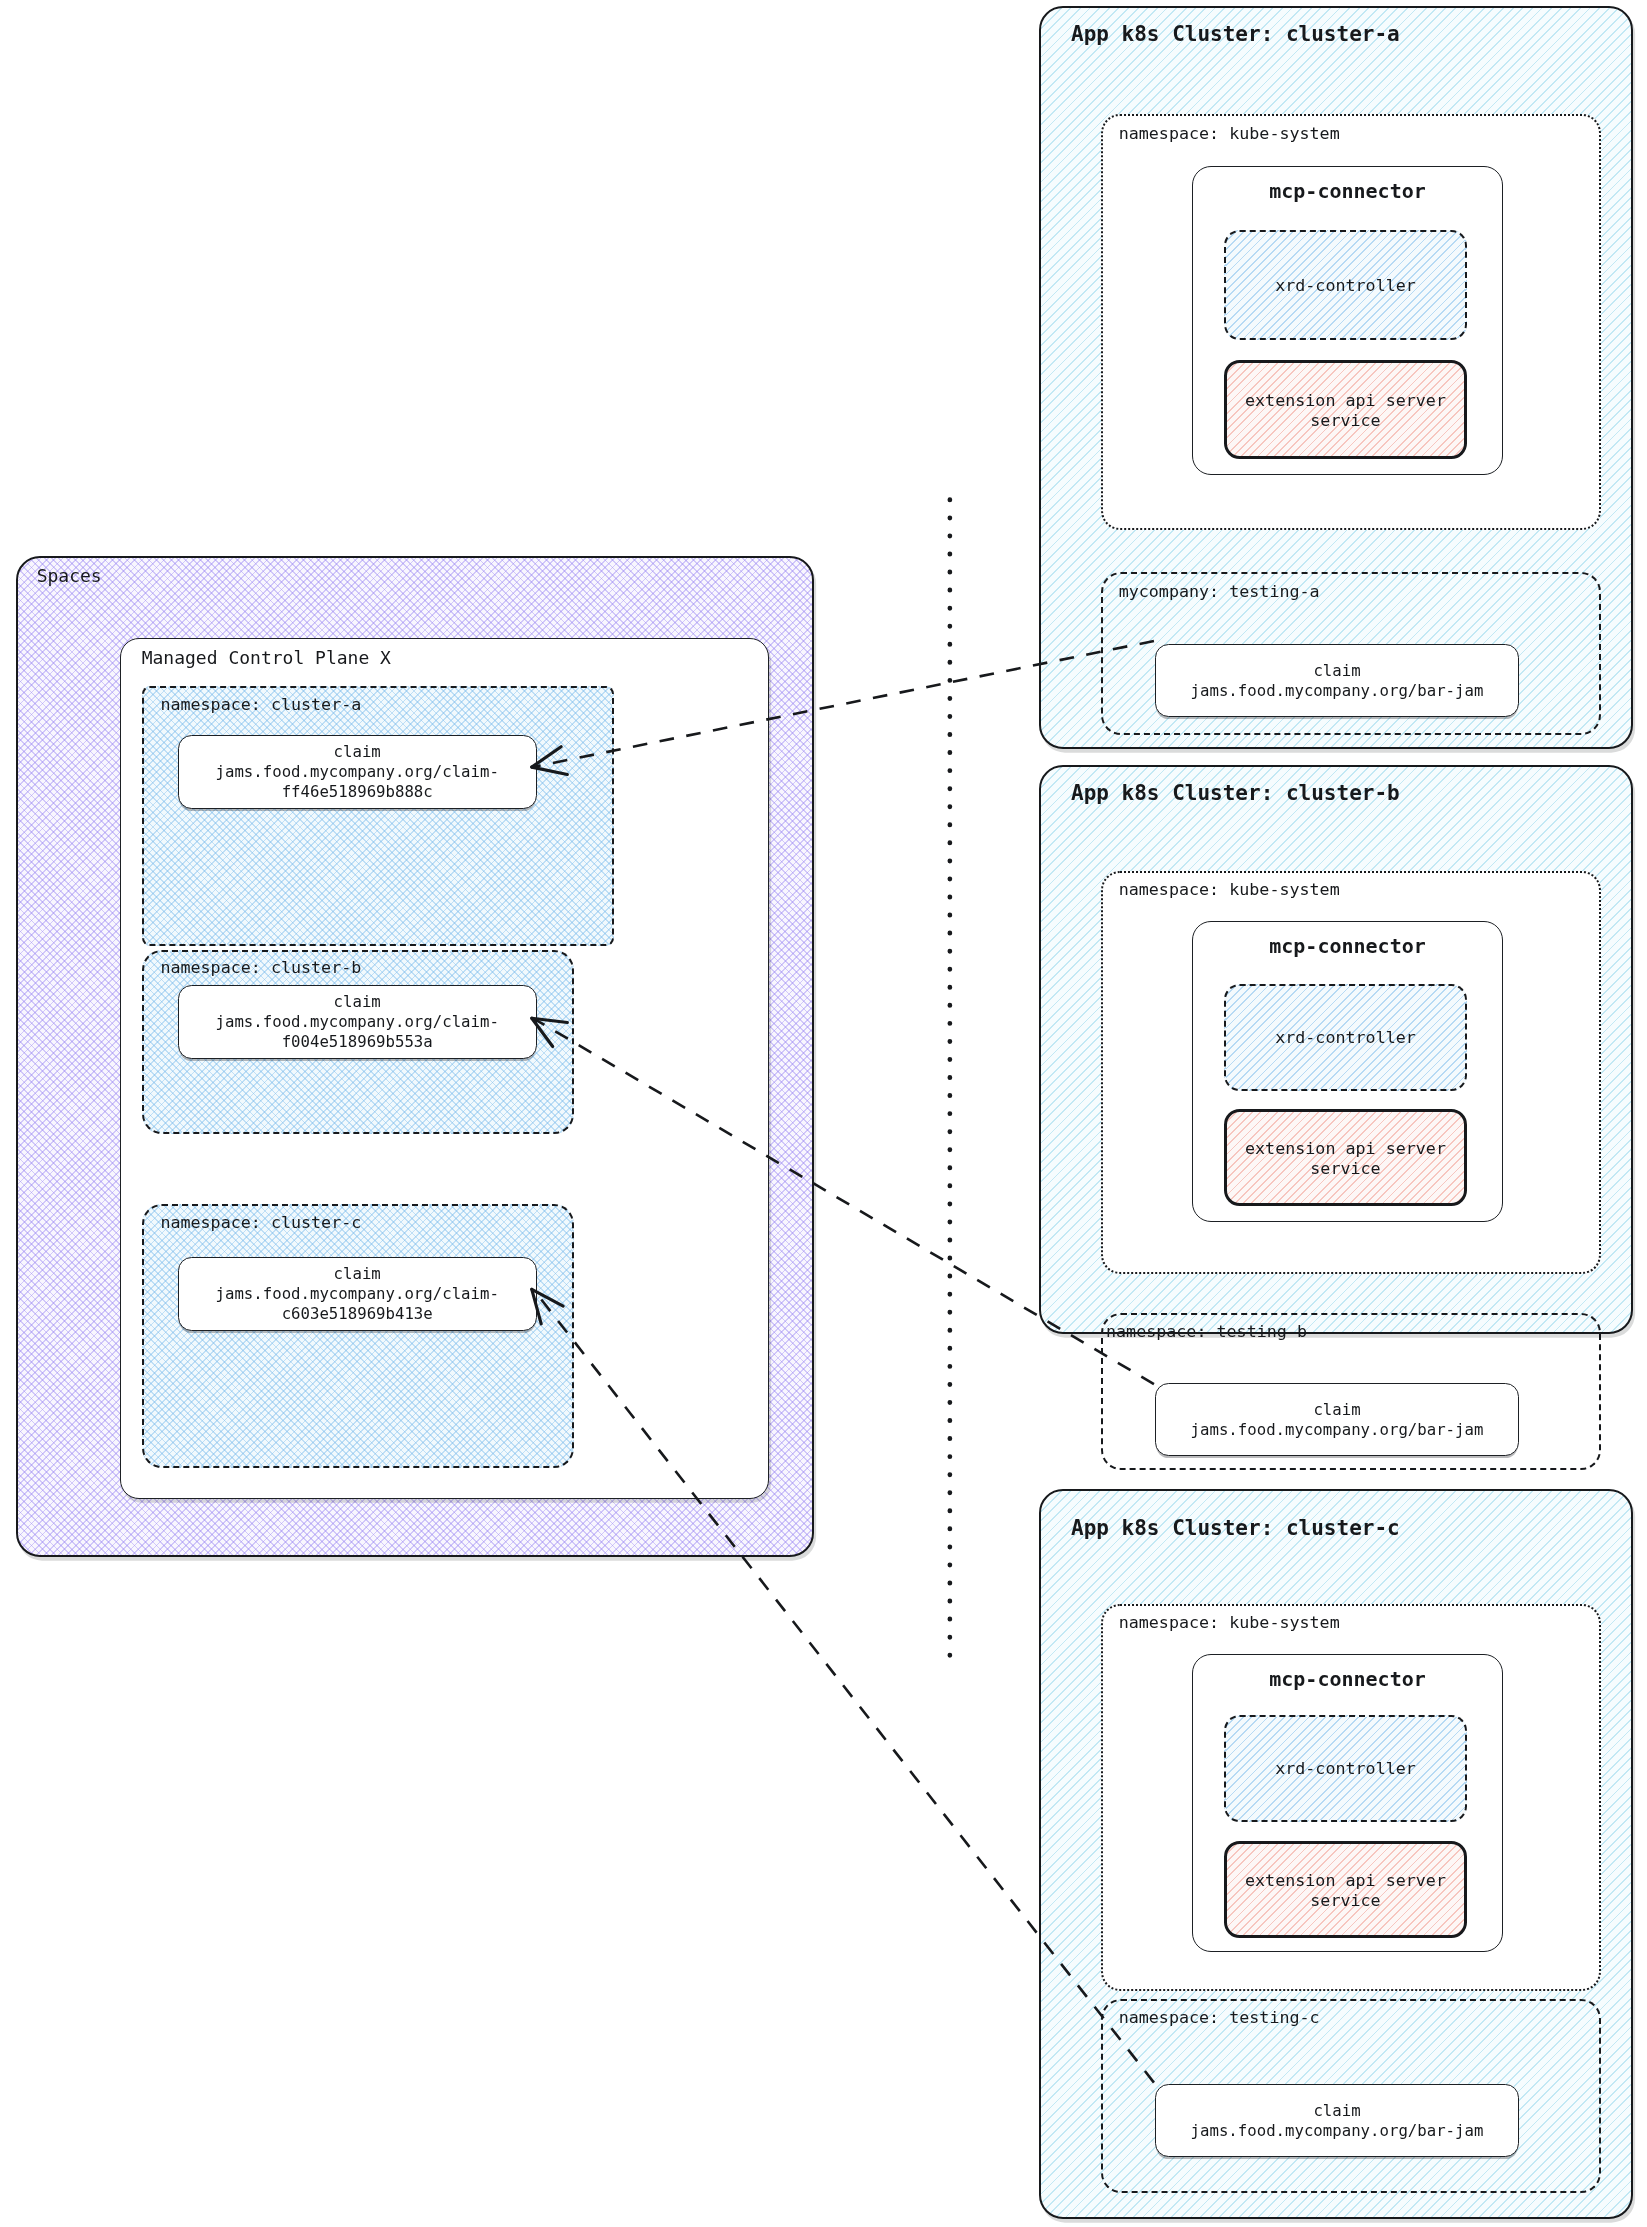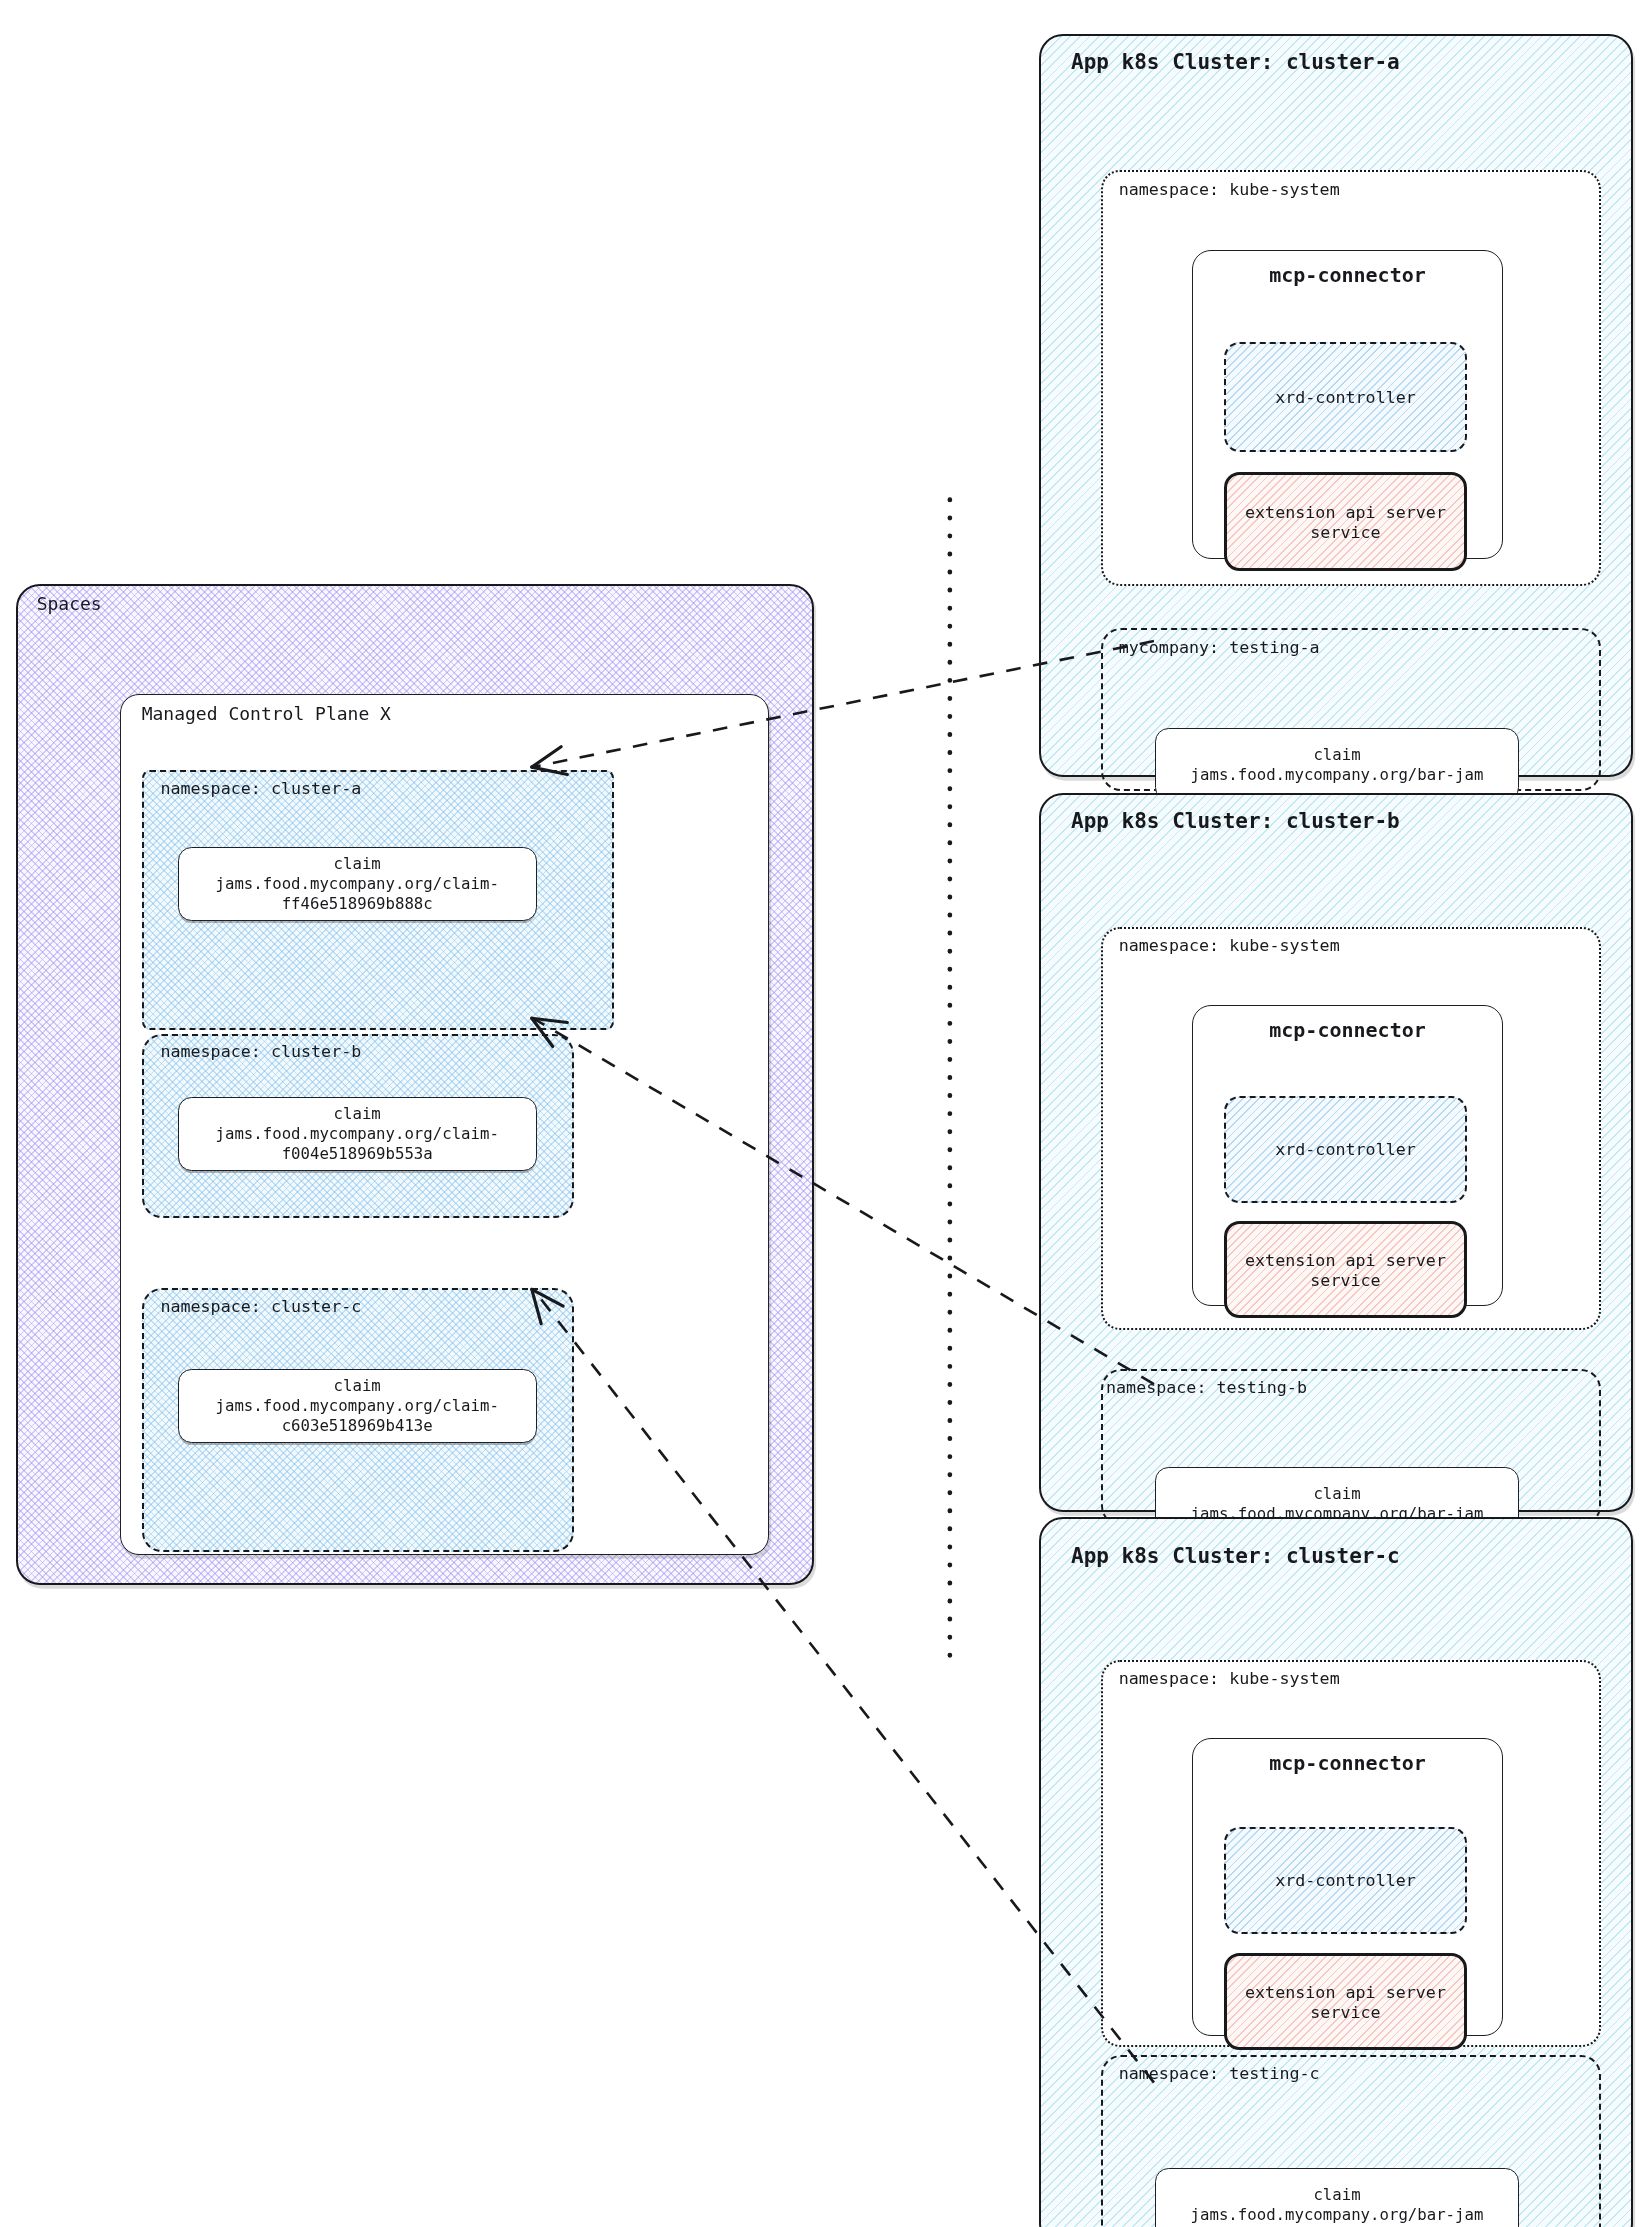--- a/index.html
+++ b/index.html
@@ -1,21 +1,21 @@
 <!DOCTYPE html>
 <html style="font-size:8.4px"><head>
 <meta charset="utf-8">
 <style>
   html,body{margin:0;padding:0;background:#ffffff;}
   body{
     width:1647px;height:2227px;position:relative;overflow:hidden;
     font-family:"DejaVu Sans Mono","Liberation Mono",monospace;
     color:#17191c;
   }
-  .box{position:absolute;box-sizing:border-box;margin-top:28px;}
+  .box{position:absolute;box-sizing:border-box;}
   .r46{border-radius:24px}.r36{border-radius:19px}.r30{border-radius:15.7px}.r26{border-radius:13.6px}
   .bd-solid{border:2.1px solid #17191c;}
   .bd-thin{border:1.6px solid #1d2024;}
   .bd-dash{border:2.6px dashed #17191c;}
   .bd-dot{border:2.6px dotted #17191c;}
   .bd-thick{border:3.7px solid #17191c;}
   .shadow-big{box-shadow:2.1px 3.7px 0 rgba(25,28,34,.16);}
   .shadow-sm{box-shadow:0 3.1px 0 -1px rgba(25,28,34,.30);}
   .hatch-cluster{
     background:
@@ -110,21 +110,21 @@
 
   <div class="box bd-dash" style="left:60px;top:564px;width:500px;height:163px;border-radius:20px;">
     <div class="lbl" style="left:15.7px;top:7.3px;">mycompany: testing-a</div>
     <div class="box r26 bd-thin bg-white shadow-sm ctr" style="left:52px;top:70px;width:364px;height:73px;">
       <div class="claim-text">claim</div>
       <div class="claim-text">jams.food.mycompany.org/bar-jam</div>
     </div>
   </div>
 </div>
 
-<div class="box r46 bd-solid hatch-cluster shadow-big" style="left:1039px;top:765px;width:594px;height:719px;">
+<div class="box r46 bd-solid hatch-cluster shadow-big" style="left:1039px;top:765px;width:594px;height:569px;">
   <div class="title" style="left:30px;top:13.6px;">App k8s Cluster: cluster-b</div>
 
   <div class="box r36 bd-dot bg-white" style="left:60px;top:104px;width:500px;height:403px;">
     <div class="lbl" style="left:15.7px;top:7.3px;">namespace: kube-system</div>
 
     <div class="box r36 bd-thin bg-white" style="left:89px;top:48px;width:311px;height:301px;">
       <div class="mcp-title">mcp-connector</div>
       <div class="box r30 bd-dash hatch-xrd ctr" style="left:31px;top:62px;width:243px;height:107px;">
         <div class="lbl" style="position:static;">xrd-controller</div>
       </div>

